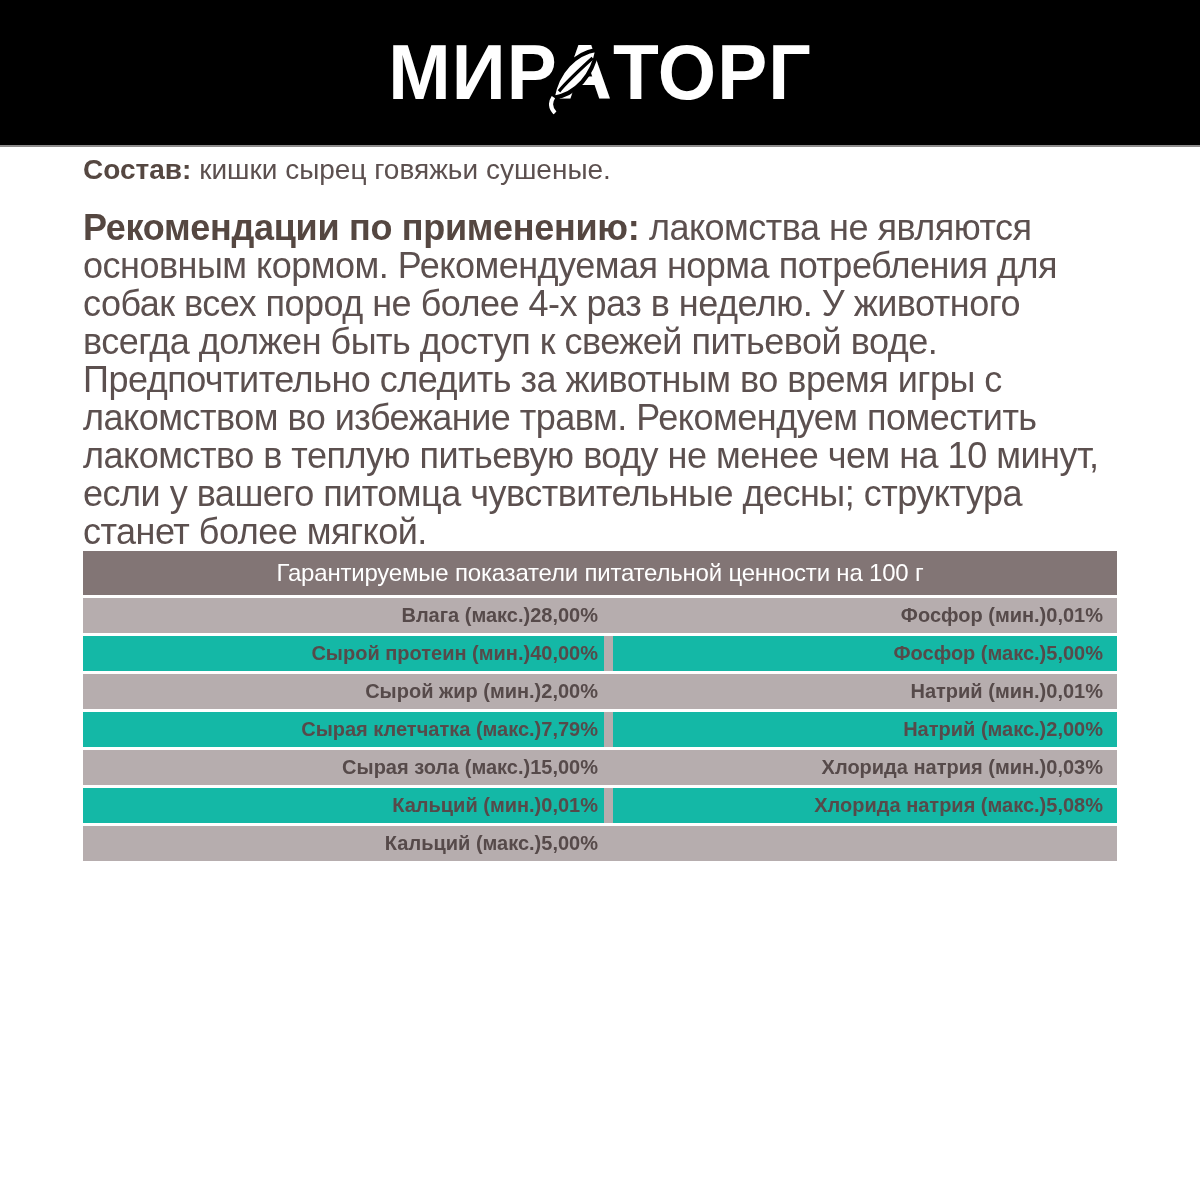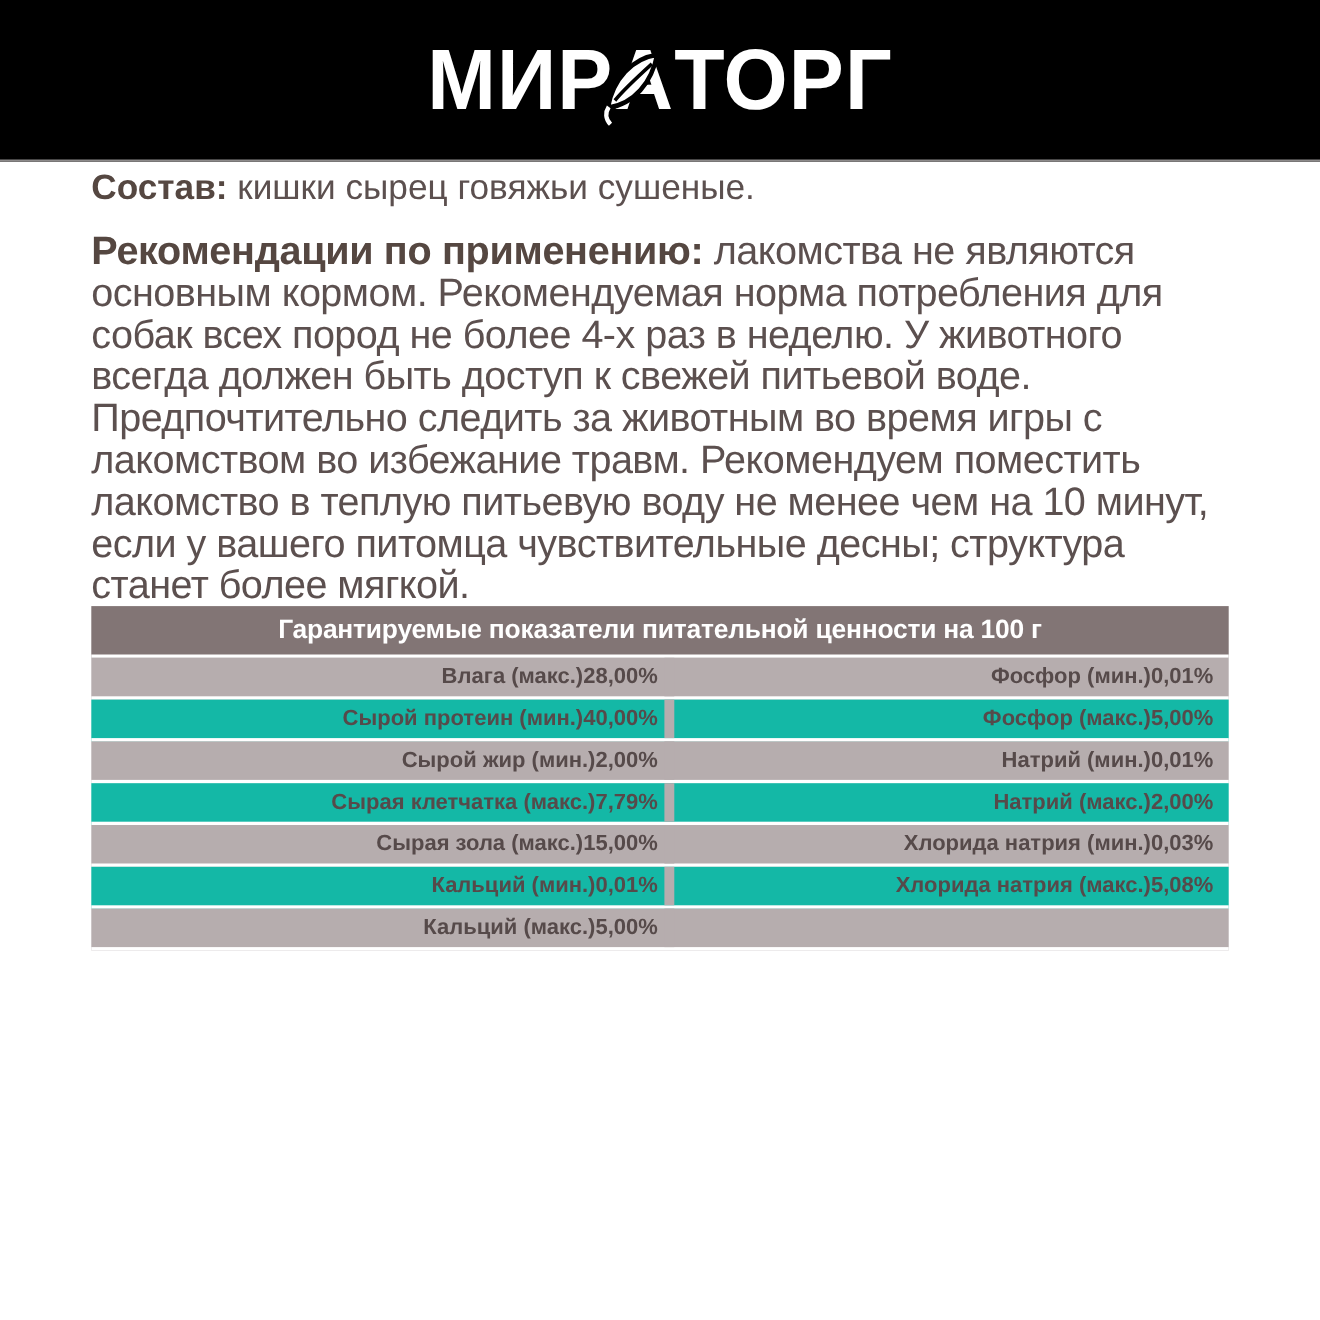--- a/index.html
+++ b/index.html
@@ -41,21 +41,21 @@
   .title {
     margin:197px 0 0 0;
     font-size:40px;
     line-height:46px;
     font-weight:700;
     color:#554741;
     letter-spacing:0.5px;
   }
   .composition {
     margin:6px 0 0 0;
-    font-size:32px;
+    font-size:28px;
     line-height:34px;
     color:#5c504f;
   }
   .composition .lead { font-weight:700; color:#554741; }
   .recommendations {
     margin:22px 0 0 0;
     font-size:36px;
     line-height:38px;
     letter-spacing:-0.5px;
     color:#5c504f;
@@ -65,21 +65,21 @@
   .recommendations .lead { font-weight:700; color:#554741; letter-spacing:-0.3px; }
 
   
   .ntable { width:1034px; margin-top:0; }
   .ntable-header {
     height:44px;
     background:#827575;
     border-bottom:3px solid #ffffff;
     color:#ffffff;
     font-size:24px;
-    font-weight:700;
+    font-weight:400;
     display:flex; align-items:center; justify-content:center;
     letter-spacing:-0.2px;
   }
   .nrow {
     display:flex;
     height:35px;
     border-bottom:3px solid #ffffff;
     font-size:20px;
     font-weight:700;
     color:#564a4a;

